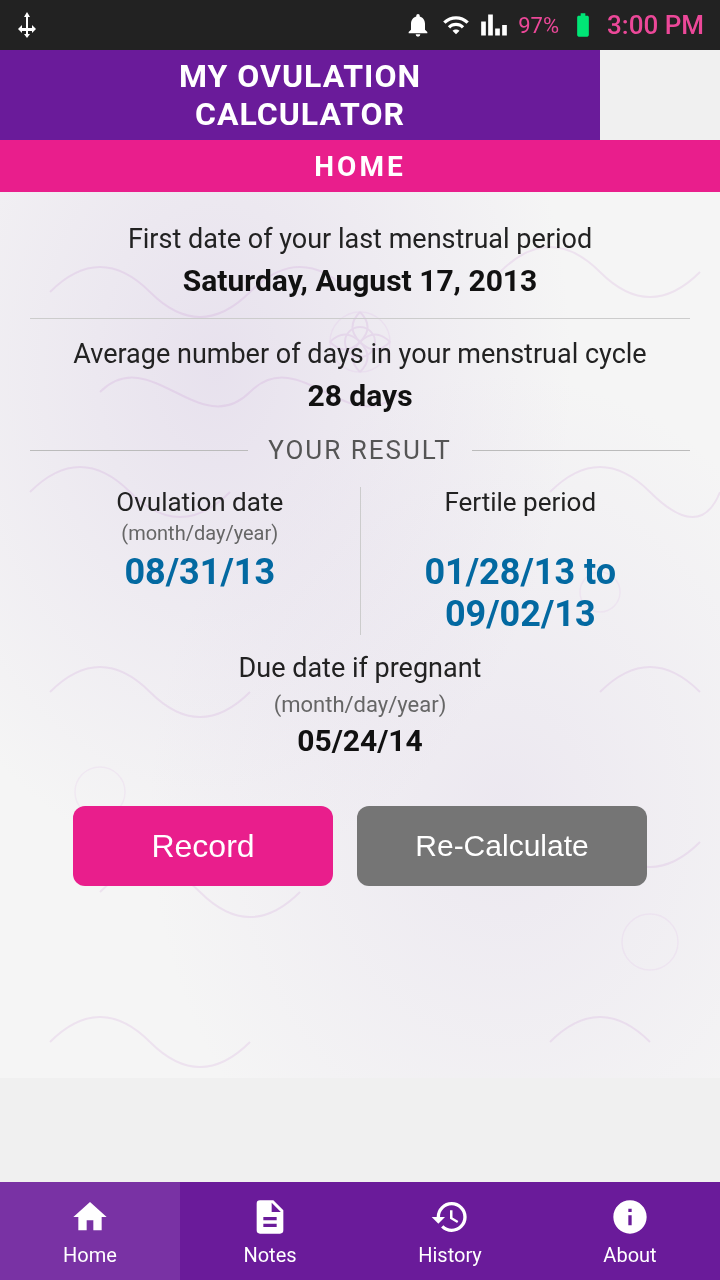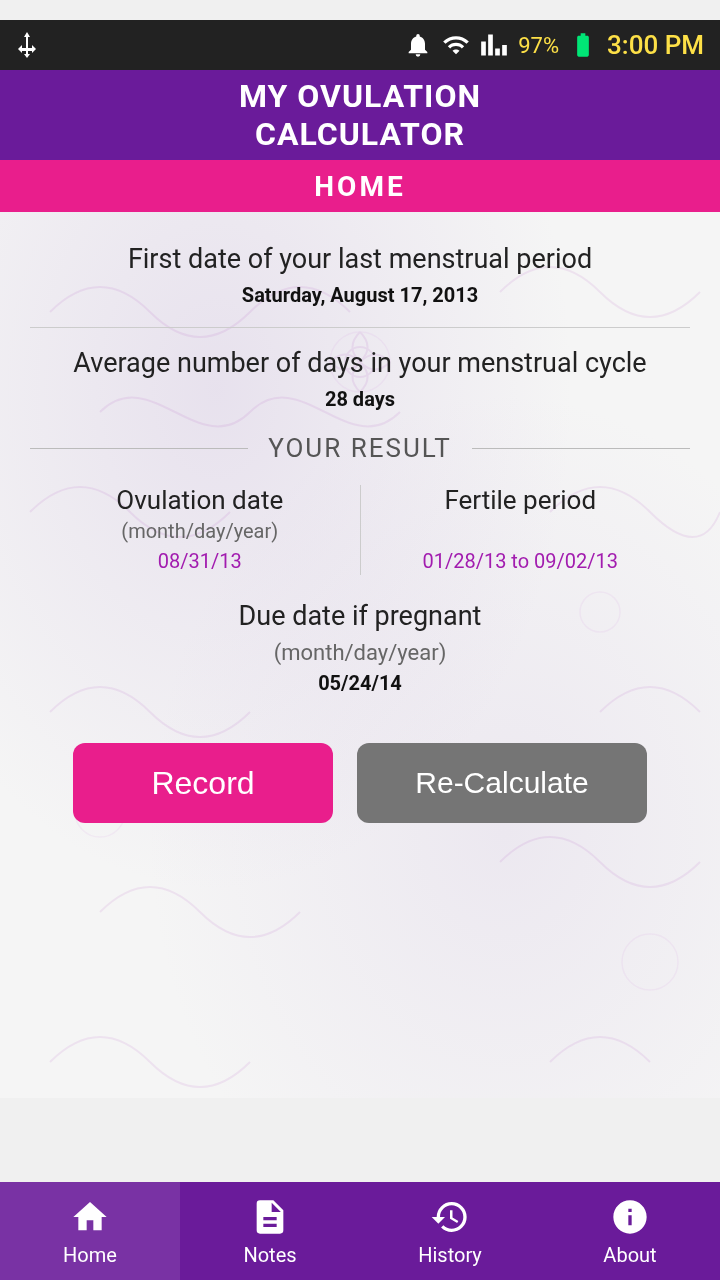--- a/index.html
+++ b/index.html
@@ -15,31 +15,30 @@
 
     
     #status-bar {
       width: 720px;
       height: 50px;
       background: #222;
       display: flex;
       align-items: center;
       justify-content: space-between;
       padding: 0 16px;
-      color: #fde047;
+      color: #ec4899;
       font-size: 22px;
-      margin-top: 20px;
     }
     .status-left { display: flex; align-items: center; gap: 8px; }
     .status-right { display: flex; align-items: center; gap: 10px; font-size: 22px; }
     .status-time { font-size: 26px; font-weight: 500; }
 
     
     #app-header {
-      width: 720px;
+      width: 600px;
       height: 90px;
       background: #6a1b9a;
       display: flex;
       align-items: center;
       justify-content: center;
       text-align: center;
     }
     #app-title {
       color: white;
       font-size: 32px;
@@ -97,21 +96,21 @@
       text-align: center;
       margin-bottom: 20px;
     }
     .section-label {
       font-size: 27px;
       color: #222;
       margin-bottom: 6px;
       line-height: 1.3;
     }
     .section-value {
-      font-size: 20px;
+      font-size: 30px;
       font-weight: bold;
       color: #111;
     }
 
     .divider {
       border: none;
       border-top: 1px solid #ccc;
       margin: 18px 0;
     }
 
@@ -131,42 +130,42 @@
       font-size: 26px;
       color: #555;
       letter-spacing: 2px;
       white-space: nowrap;
     }
 
     .results-row {
       display: flex;
       justify-content: space-between;
       align-items: flex-start;
-      margin-bottom: 24px;
+      margin-bottom: 16px;
       padding: 0 10px;
     }
 
     .result-box {
       text-align: center;
       flex: 1;
     }
     .result-box-label {
       font-size: 26px;
       color: #222;
       margin-bottom: 4px;
     }
     .result-box-sublabel {
       font-size: 20px;
       color: #666;
       margin-bottom: 6px;
     }
     .result-box-value {
-      font-size: 20px;
-      font-weight: normal;
-      color: #a21caf;
+      font-size: 36px;
+      font-weight: bold;
+      color: #0369a1;
     }
     .result-divider-v {
       width: 1px;
       background: #ccc;
       align-self: stretch;
       min-height: 90px;
     }
 
     .due-date-section {
       text-align: center;

